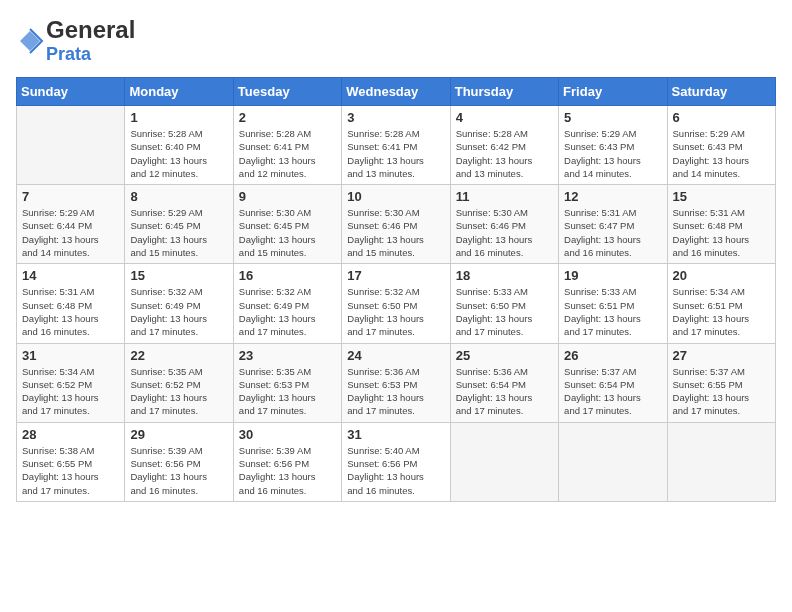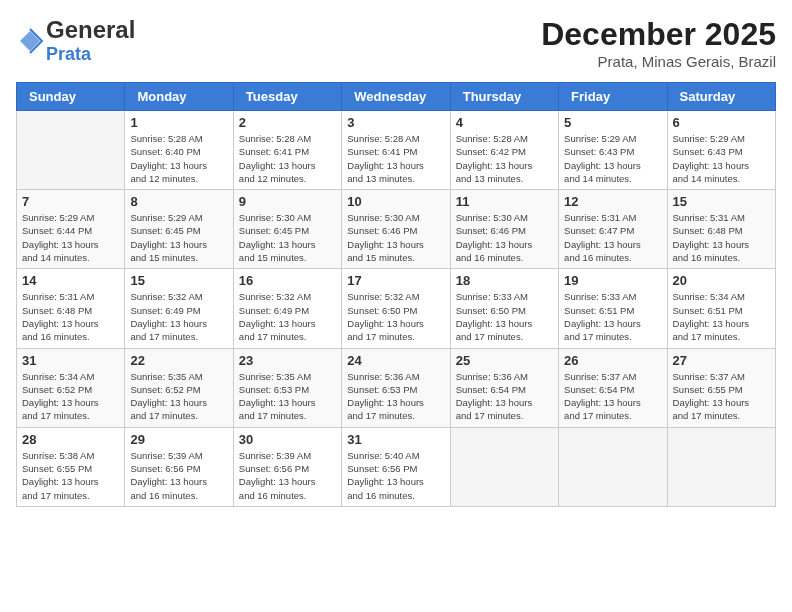--- a/index.html
+++ b/index.html
@@ -50,21 +50,21 @@
     .calendar {
       width: 100%;
       border-collapse: collapse;
       border: 1px solid #ccc;
     }
     .calendar th {
       background-color: #3a7bd5;
       color: #fff;
       font-size: 13px;
       font-weight: bold;
-      padding: 6px 12px;
+      padding: 6px 4px;
       text-align: left;
       border: 1px solid #2e6ac4;
     }
     .calendar td {
       vertical-align: top;
       border: 1px solid #ccc;
       padding: 4px 5px;
       width: 108px;
       min-height: 90px;
       font-size: 10px;
@@ -95,24 +95,20 @@
 <div class="header-area">
   <div class="logo">
     <svg class="logo-icon" viewBox="0 0 28 28">
       <path d="M14 4 L24 14 L14 24 L4 14 Z" fill="#3a7bd5" opacity="0.7"></path>
       <path d="M14 2 L26 14 L14 26" fill="none" stroke="#3a7bd5" stroke-width="2"></path>
     </svg>
     <div>
       <span class="logo-text-general">General</span><br>
       <span class="logo-text-blue">Prata</span>
     </div>
-  </div>
-  <div class="title-block">
-    <div class="month-year">December 2025</div>
-    <div class="location">Prata, Minas Gerais, Brazil</div>
   </div>
 </div>
 
 <table class="calendar">
   <thead>
     <tr>
       <th>Sunday</th>
       <th>Monday</th>
       <th>Tuesday</th>
       <th>Wednesday</th>

